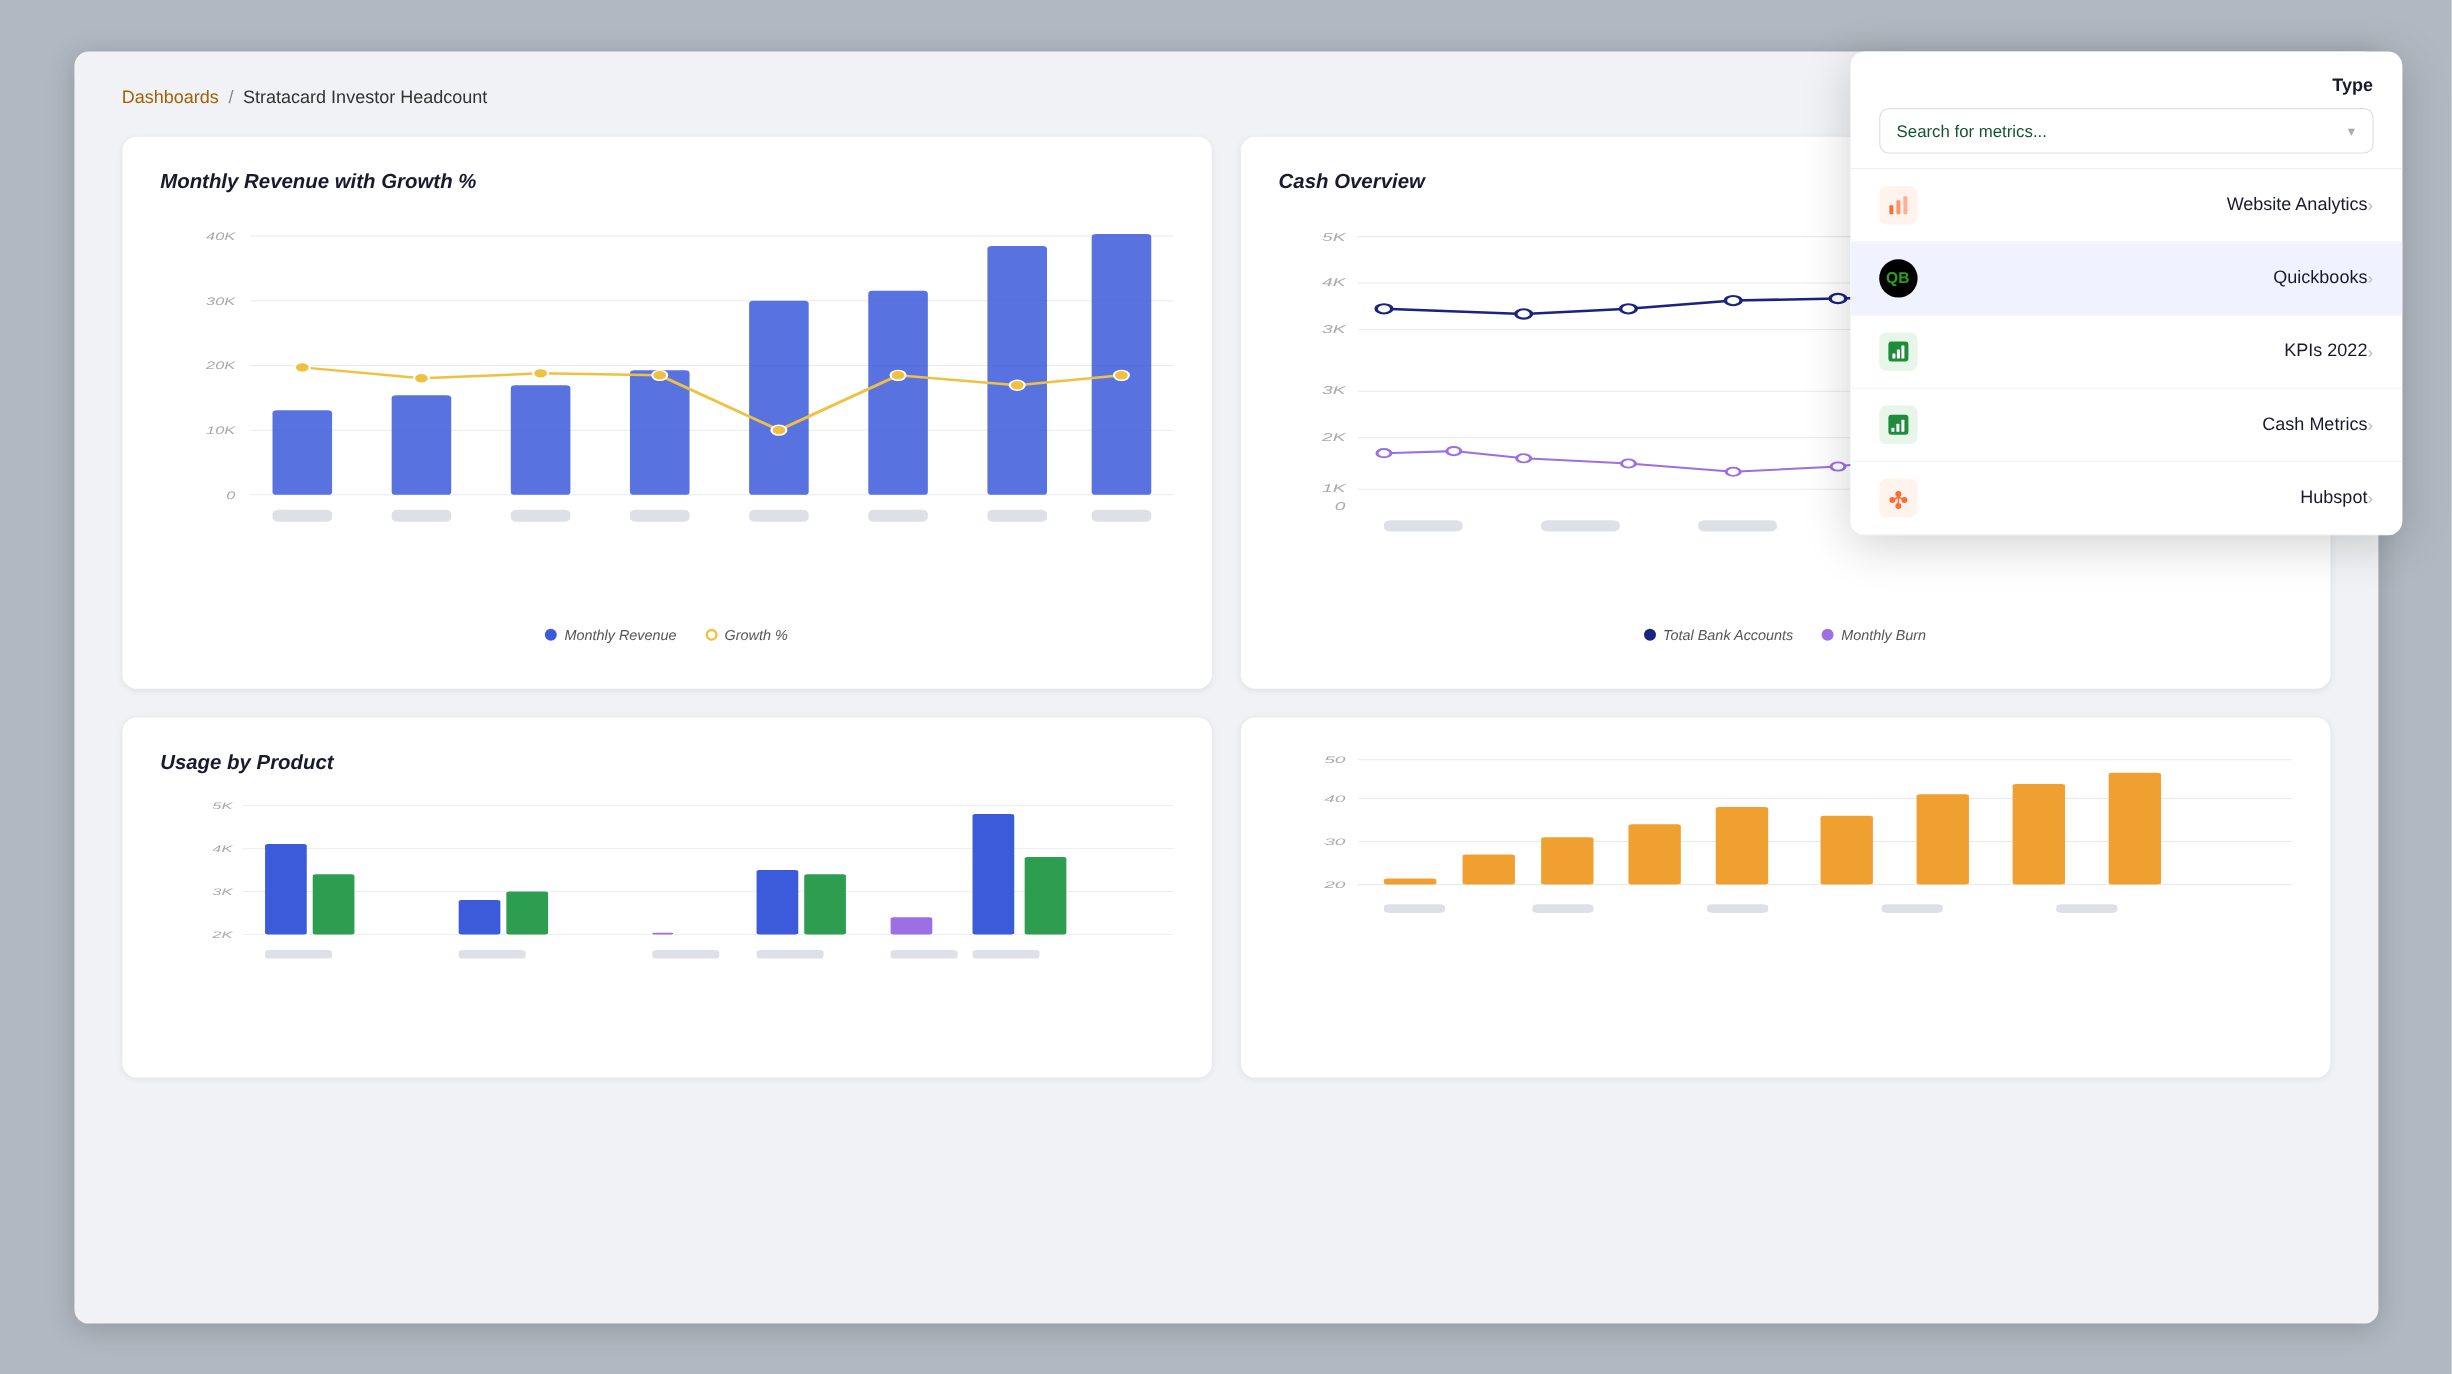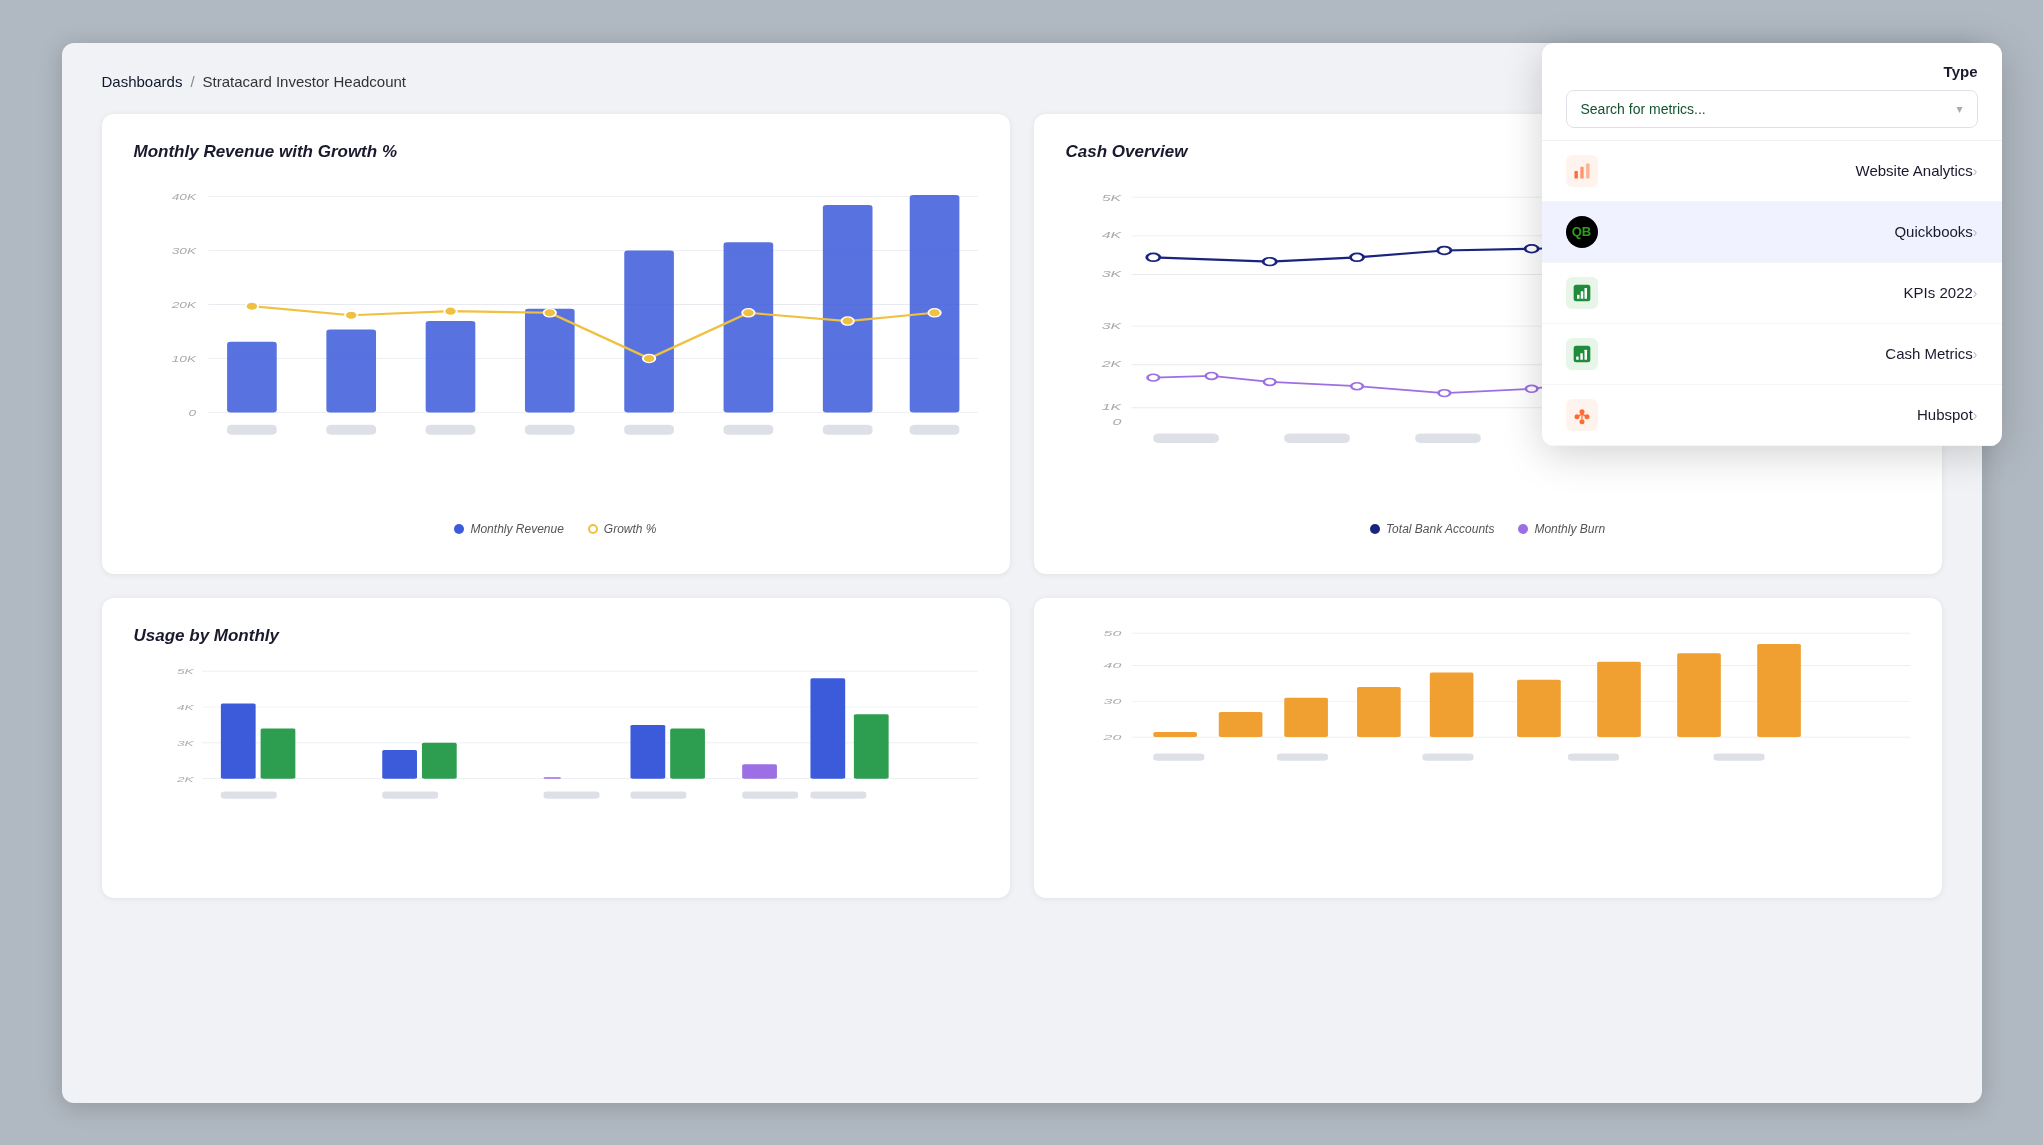--- a/index.html
+++ b/index.html
@@ -23,21 +23,21 @@
       box-shadow: 0 4px 24px rgba(0,0,0,0.18);
     }
     .breadcrumb {
       display: flex;
       align-items: center;
       gap: 8px;
       margin-bottom: 24px;
       font-size: 15px;
     }
     .breadcrumb-link {
-      color: #0f172a;
+      color: #a16207;
       font-weight: 500;
       cursor: pointer;
     }
     .breadcrumb-sep { color: #888; }
     .breadcrumb-current { color: #333; font-weight: 400; }
 
     .charts-grid {
       display: grid;
       grid-template-columns: 1fr 1fr;
       grid-template-rows: 460px 300px;
@@ -303,21 +303,21 @@
           <span>Total Bank Accounts</span>
         </div>
         <div class="legend-item">
           <span class="legend-dot" style="background:#9c6fe4;"></span>
           <span>Monthly Burn</span>
         </div>
       </div>
     </div>
 
     <div class="chart-card">
-      <div class="chart-title">Usage by Monthly</div>
+      <div class="chart-title">Usage by Product</div>
       <div class="chart-area">
         <svg width="100%" height="100%" viewBox="0 0 680 240" preserveAspectRatio="none">
           <line x1="55" y1="10" x2="680" y2="10" class="axis-line"></line>
           <line x1="55" y1="60" x2="680" y2="60" class="axis-line"></line>
           <line x1="55" y1="110" x2="680" y2="110" class="axis-line"></line>
           <line x1="55" y1="160" x2="680" y2="160" class="axis-line"></line>
           <text x="48" y="14" class="y-axis-label" text-anchor="end">5K</text>
           <text x="48" y="64" class="y-axis-label" text-anchor="end">4K</text>
           <text x="48" y="114" class="y-axis-label" text-anchor="end">3K</text>
           <text x="48" y="164" class="y-axis-label" text-anchor="end">2K</text>

